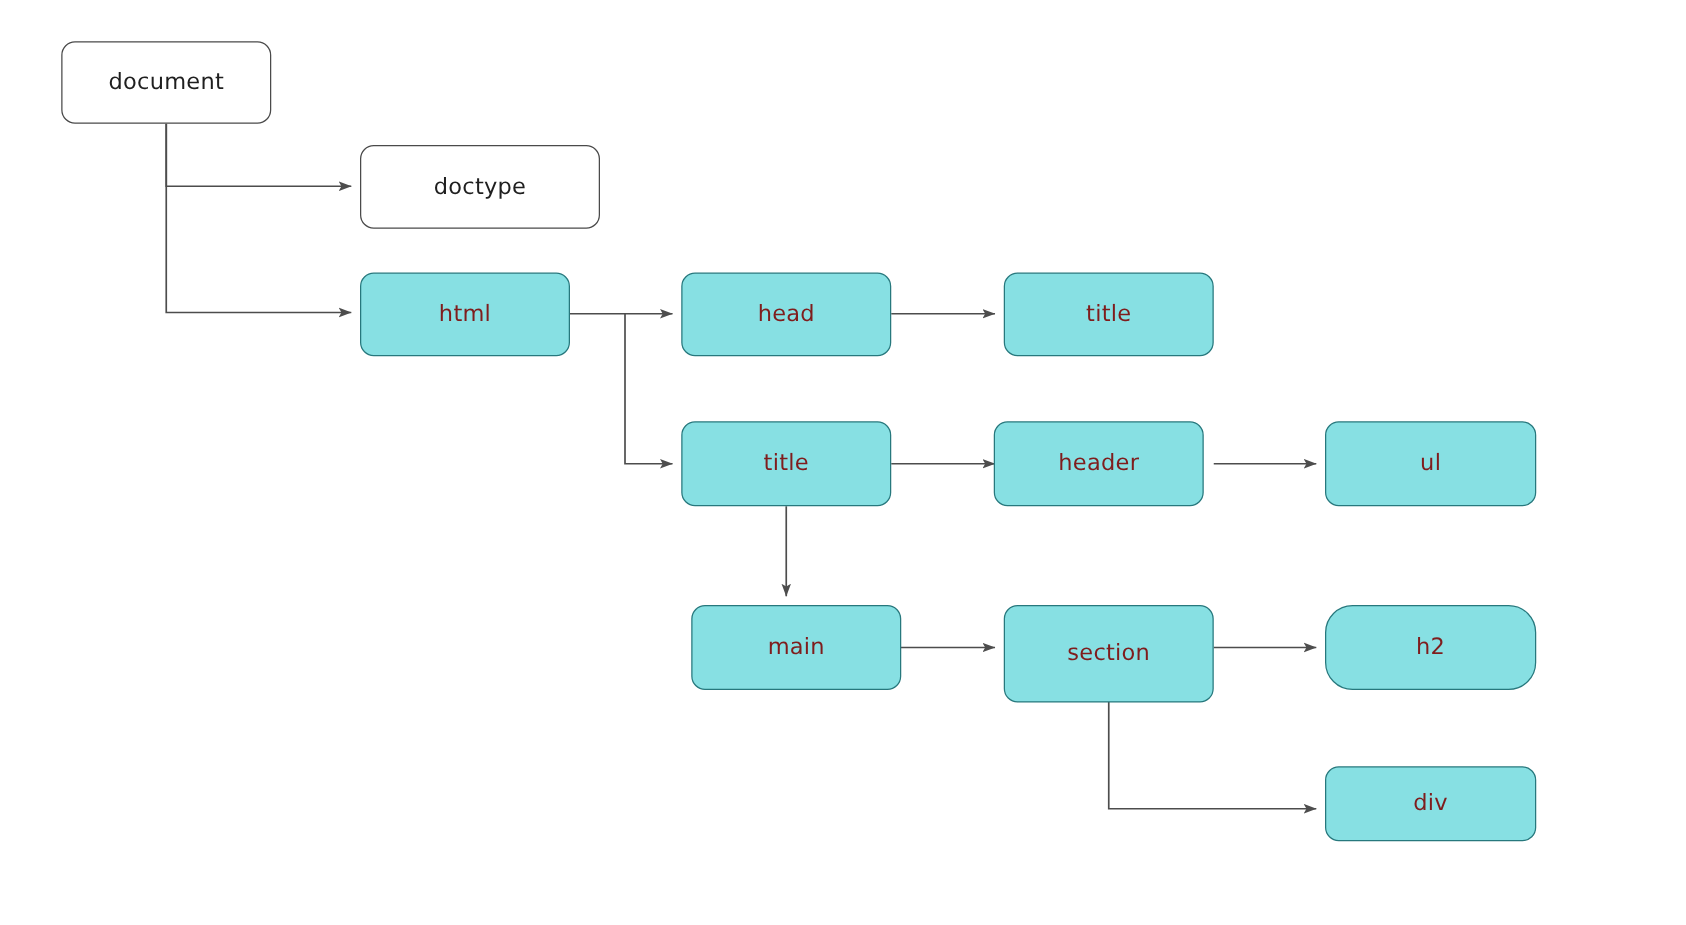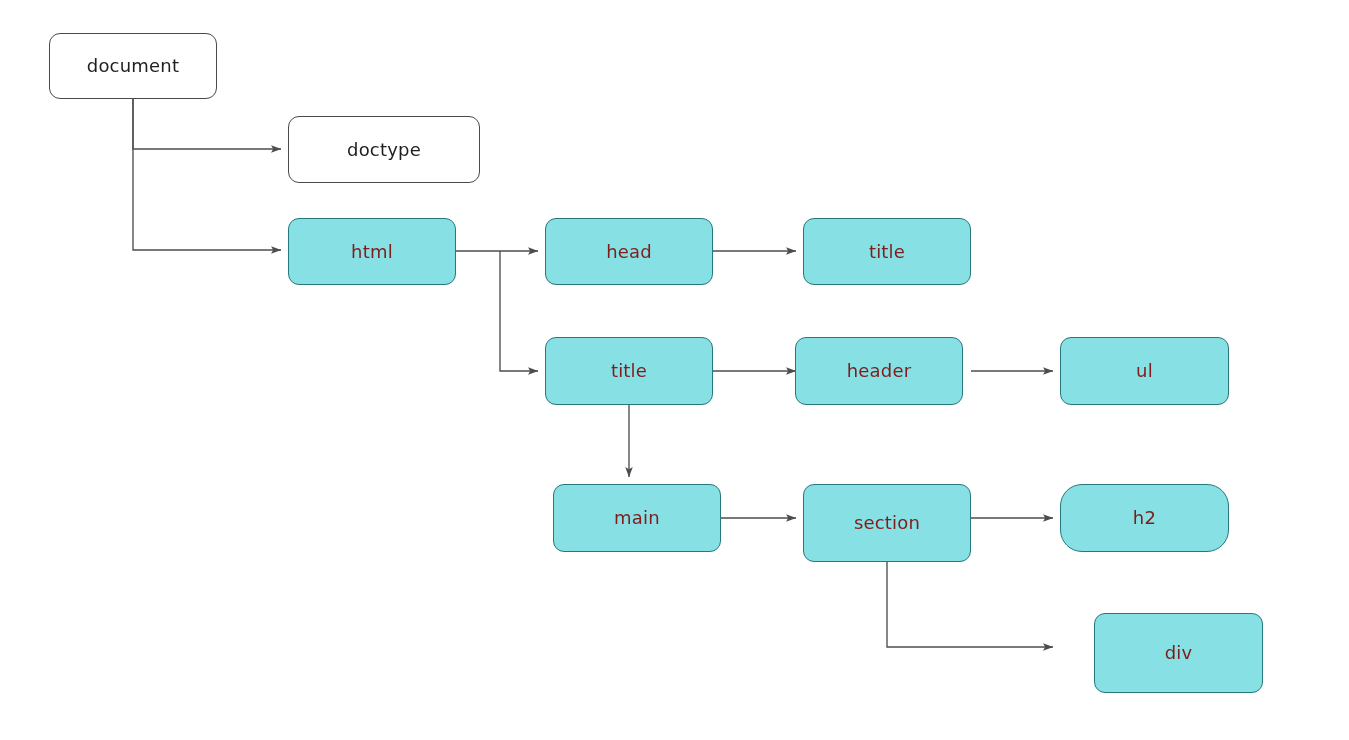--- a/index.html
+++ b/index.html
@@ -105,18 +105,18 @@
       </div>
       <div class="node accent" style="left: 553px; top: 484px; width: 168px; height: 68px;">
         <span class="node-label">main</span>
       </div>
       <div class="node accent" style="left: 803px; top: 484px; width: 168px; height: 78px;">
         <span class="node-label">section</span>
       </div>
       <div class="node accent" style="left: 1060px; top: 484px; width: 169px; height: 68px; border-radius: 22px;">
         <span class="node-label">h2</span>
       </div>
-      <div class="node accent" style="left: 1060px; top: 613px; width: 169px; height: 80px; margin-left: 34px;">
+      <div class="node accent" style="left: 1060px; top: 613px; width: 169px; height: 60px;">
         <span class="node-label">div</span>
       </div>
     </div>
 
 </div>
 
 </body></html>

